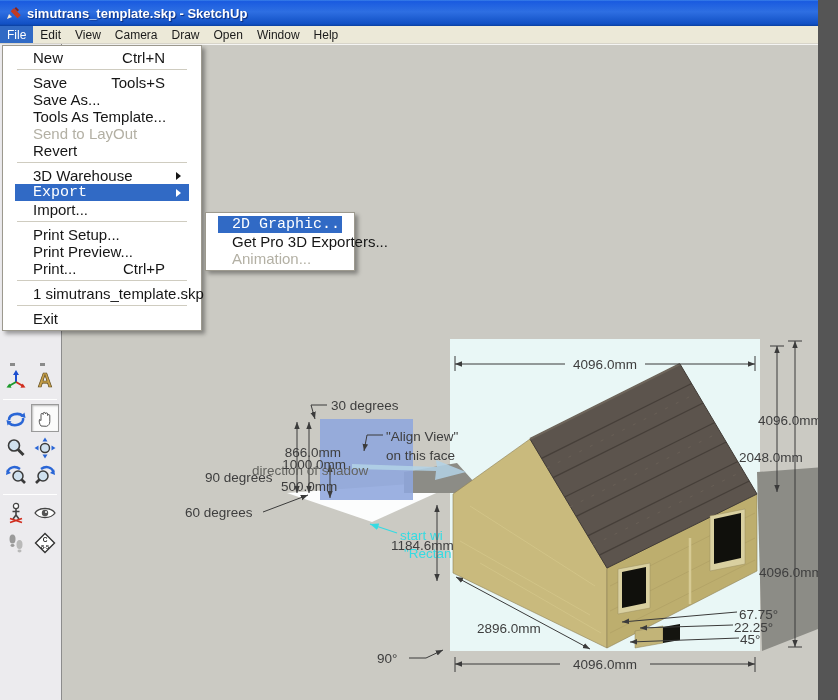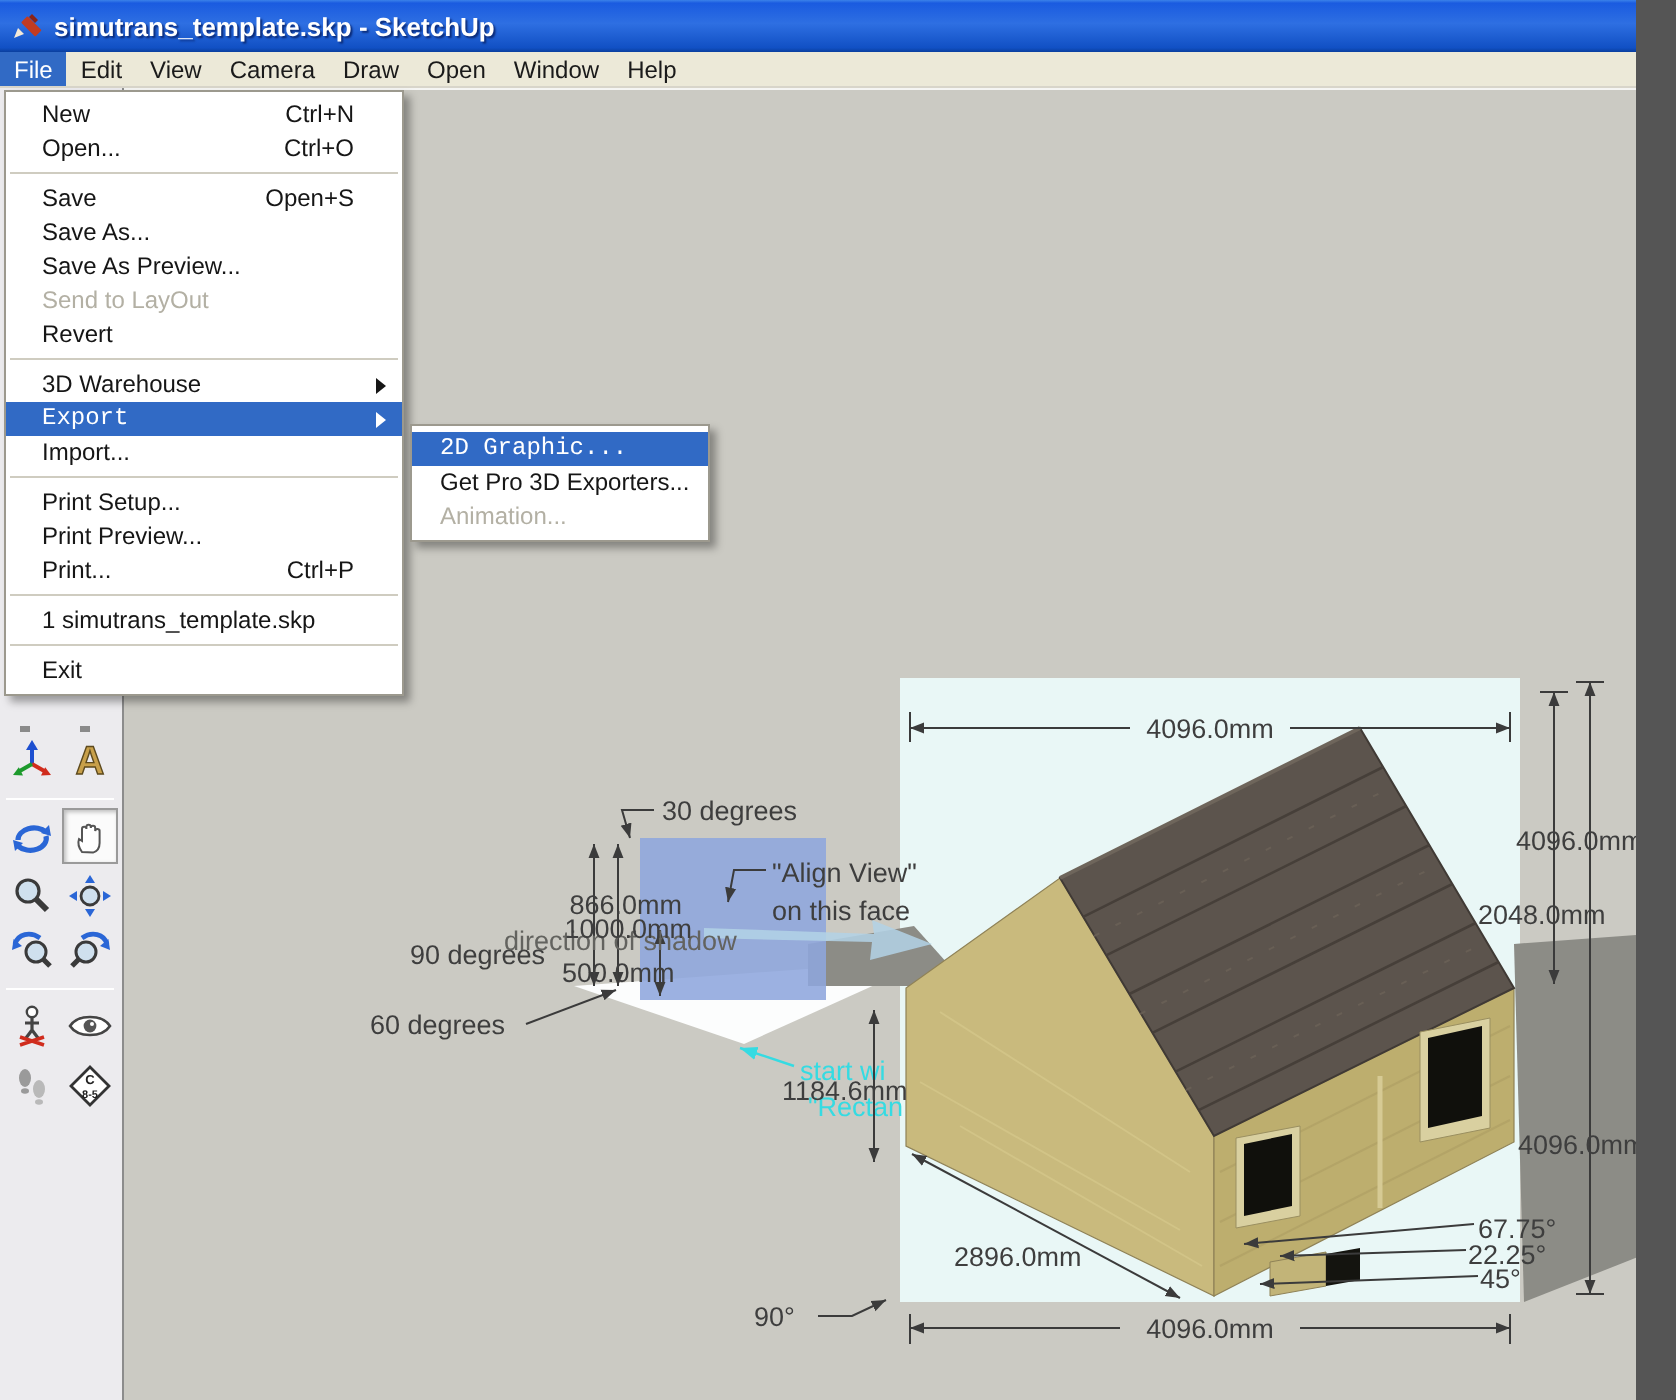--- a/index.html
+++ b/index.html
@@ -39,21 +39,21 @@
   
   .canvas{
     position:absolute;left:62px;top:44px;width:776px;height:656px;
     background:#cbcac3;border-top:1px solid #f5f5f3;z-index:0;
   }
   .canvas svg{display:block;}
   
   .menu{
     position:absolute;background:#fff;border:1px solid #9c998e;
     box-shadow:3px 3px 4px rgba(0,0,0,.35);z-index:5;
-    font-size:12px;color:#161616;padding:3px 0;
+    font-size:15px;color:#161616;padding:3px 12px;
   }
   .file-menu{left:2px;top:45px;width:200px;}
   .export-menu{left:205px;top:212px;width:150px;}
   .mi{position:relative;height:17px;line-height:17px;padding-left:18px;white-space:nowrap;cursor:default;}
   .export-menu .mi{padding-left:14px;}
   .mi .sc{position:absolute;right:24px;}
   .mi.hl{background:#316ac5;color:#fff;font-family:Liberation Mono, monospace;}
   .mi.dis{color:#b3b0a4;}
   .mi.has-sub::after{
     content:"";position:absolute;right:8px;top:50%;margin-top:-4px;
@@ -286,25 +286,24 @@
       <svg width="24" height="24" viewBox="0 0 24 24">
         <polygon points="12,2.5 21.5,12 12,21.5 2.5,12" fill="#fff" stroke="#333" stroke-width="1.4"></polygon>
         <text x="12" y="11" text-anchor="middle" font-size="6.5" font-weight="bold" fill="#222">C</text>
         <text x="12" y="18" text-anchor="middle" font-size="5.5" font-weight="bold" fill="#222">8-5</text>
       </svg>
     </div>
   </div>
 
   <div class="menu file-menu">
     <div class="mi"><span>New</span><span class="sc">Ctrl+N</span></div>
-    <div class="mi"><span>Open...</span><span class="sc">Ctrl+O</span></div>
-    <div class="msep"></div>
-    <div class="mi"><span>Save</span><span class="sc">Open+S</span></div>
+    <div class="msep"></div>
+    <div class="mi"><span>Save</span><span class="sc">Tools+S</span></div>
     <div class="mi"><span>Save As...</span></div>
-    <div class="mi"><span>Save As Preview...</span></div>
+    <div class="mi"><span>Tools As Template...</span></div>
     <div class="mi dis"><span>Send to LayOut</span></div>
     <div class="mi"><span>Revert</span></div>
     <div class="msep"></div>
     <div class="mi has-sub"><span>3D Warehouse</span></div>
     <div class="mi hl has-sub"><span>Export</span></div>
     <div class="mi"><span>Import...</span></div>
     <div class="msep"></div>
     <div class="mi"><span>Print Setup...</span></div>
     <div class="mi"><span>Print Preview...</span></div>
     <div class="mi"><span>Print...</span><span class="sc">Ctrl+P</span></div>

